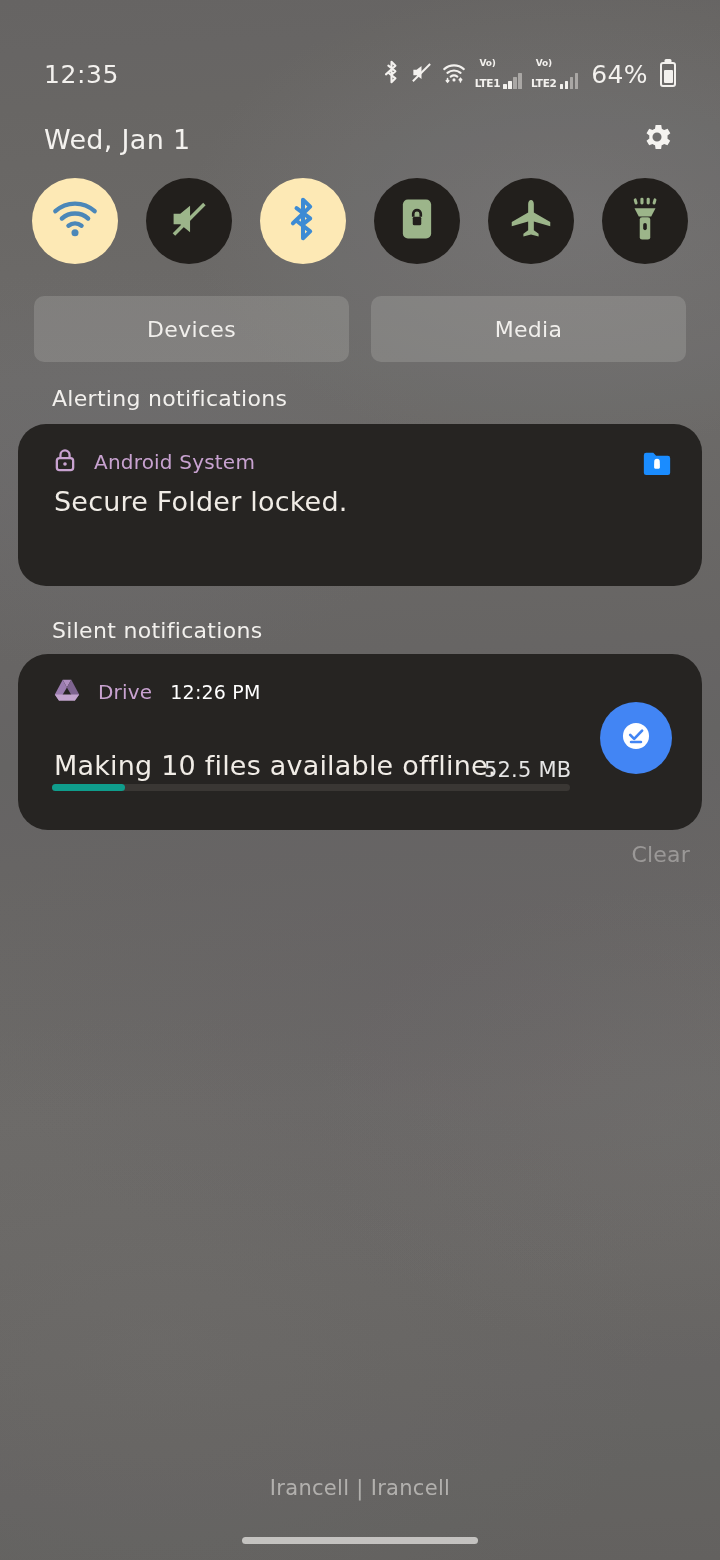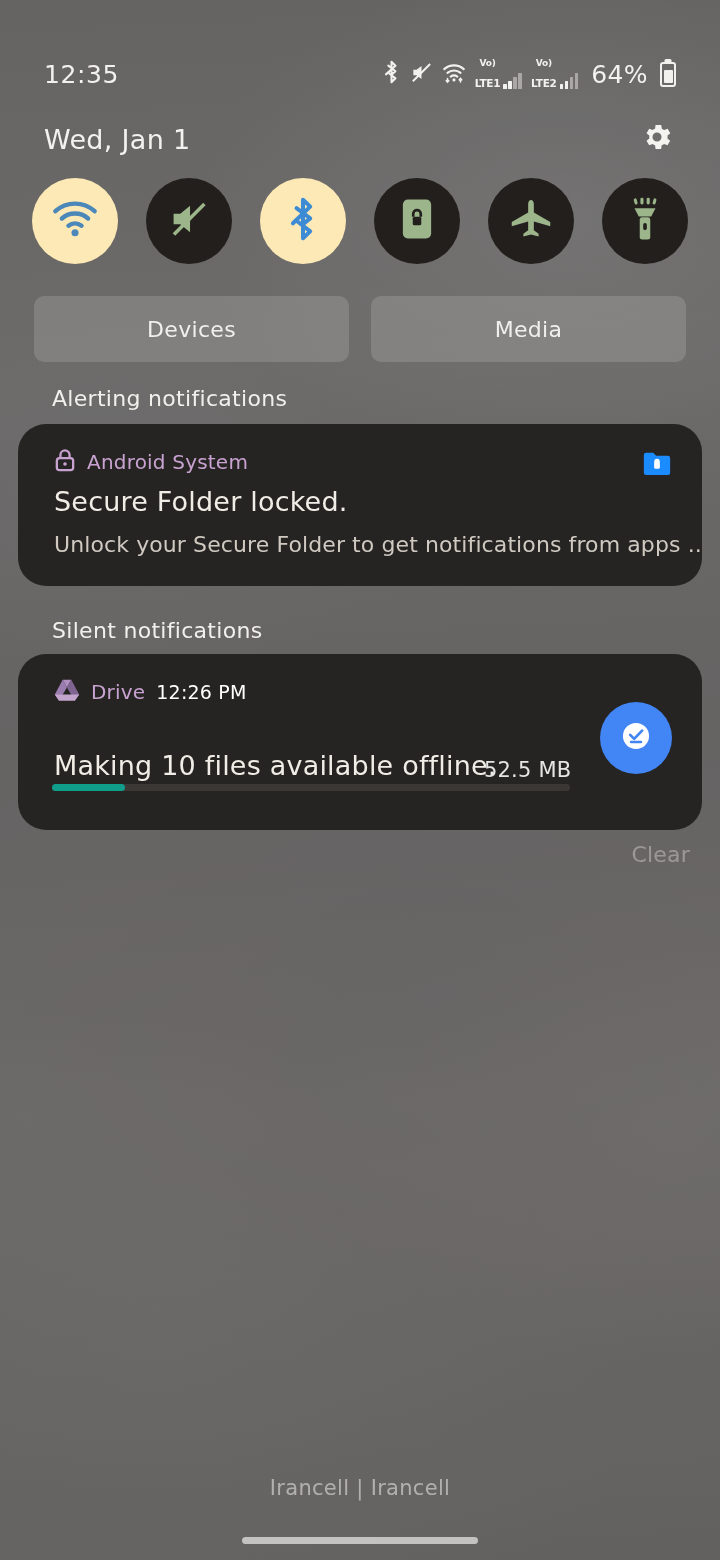--- a/index.html
+++ b/index.html
@@ -115,25 +115,25 @@
   }
   #header-alerting { top:386px; }
   #header-silent   { top:618px; }
 
   
   .notif-card {
     position:absolute; left:18px; width:684px;
     background:#262422; border-radius:28px; overflow:hidden;
   }
   #notif-secure-folder { top:424px; height:162px; }
-  #notif-drive         { top:654px; height:176px; }
+  #notif-drive         { top:654px; height:176px;border-radius:30px; }
 
   .notif-appline {
     position:absolute; left:36px; top:24px;
-    display:flex; align-items:center; gap:11px;
+    display:flex; align-items:center; gap:18px;
   }
   .notif-appname { font-size:20px; letter-spacing:.2px; }
   .notif-appname.purple { color:#c8a2d0; }
   .notif-time { color:#ffffff; font-size:19px; letter-spacing:.2px; }
 
   .notif-title {
     position:absolute; left:36px;
     color:#f0ece6; font-size:27px; letter-spacing:.2px;
   }
   .notif-body {
@@ -355,21 +355,20 @@
 
     <div class="notif-right-icon">
       <svg width="30" height="26" viewBox="0 0 26 22">
         <path d="M1.6 4.2a2 2 0 0 1 2-2h6.2l2.4 2.6h10.2a2 2 0 0 1 2 2v12.6a2 2 0 0 1-2 2H3.6a2 2 0 0 1-2-2z" fill="#1a8cff"></path>
         <path d="M13 7.4a2.4 2.4 0 0 1 2.4 2.4v1.1h-4.8V9.8A2.4 2.4 0 0 1 13 7.4z" fill="#ffffff"></path>
         <rect x="10.5" y="10.6" width="5" height="5.4" rx="1" fill="#ffffff"></rect>
       </svg>
     </div>
 
     <div class="notif-title" style="top:62px;">Secure Folder locked.</div>
-    <div class="notif-body" style="top:108px;">Unlock your Secure Folder to get notifications from apps ..</div>
   </div>
 
   <div class="section-header" id="header-silent">Silent notifications</div>
 
   <div class="notif-card" id="notif-drive">
     <div class="notif-appline">
       <span>
         <svg width="26" height="24" viewBox="0 0 26 23">
           <path d="M8.7 1.2 L17.3 1.2 L12.9 8.9 Z" fill="#b08fc0"></path>
           <path d="M8.7 1.2 L12.9 8.9 L4.4 8.9 Z" fill="#8d6fa0" opacity="0"></path>

